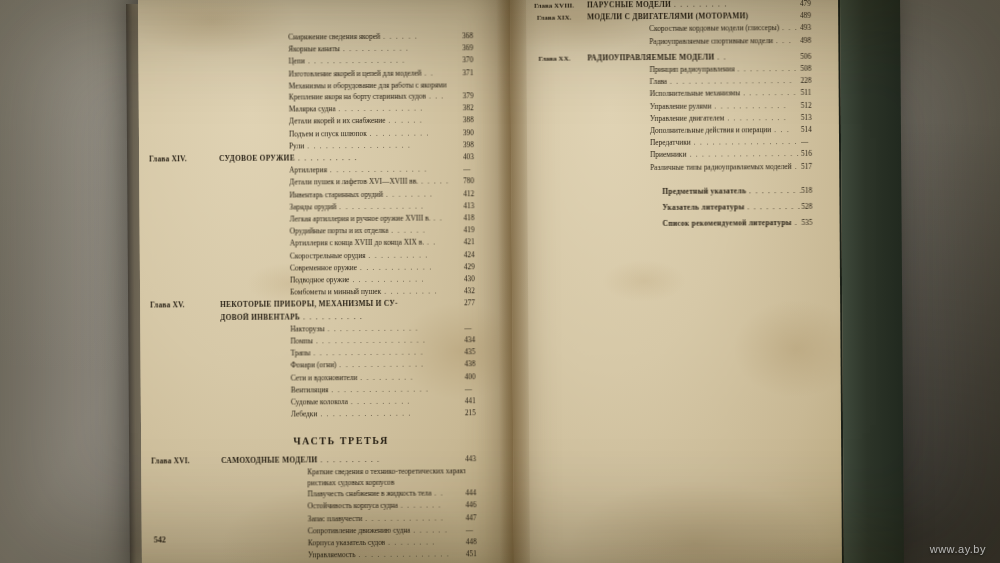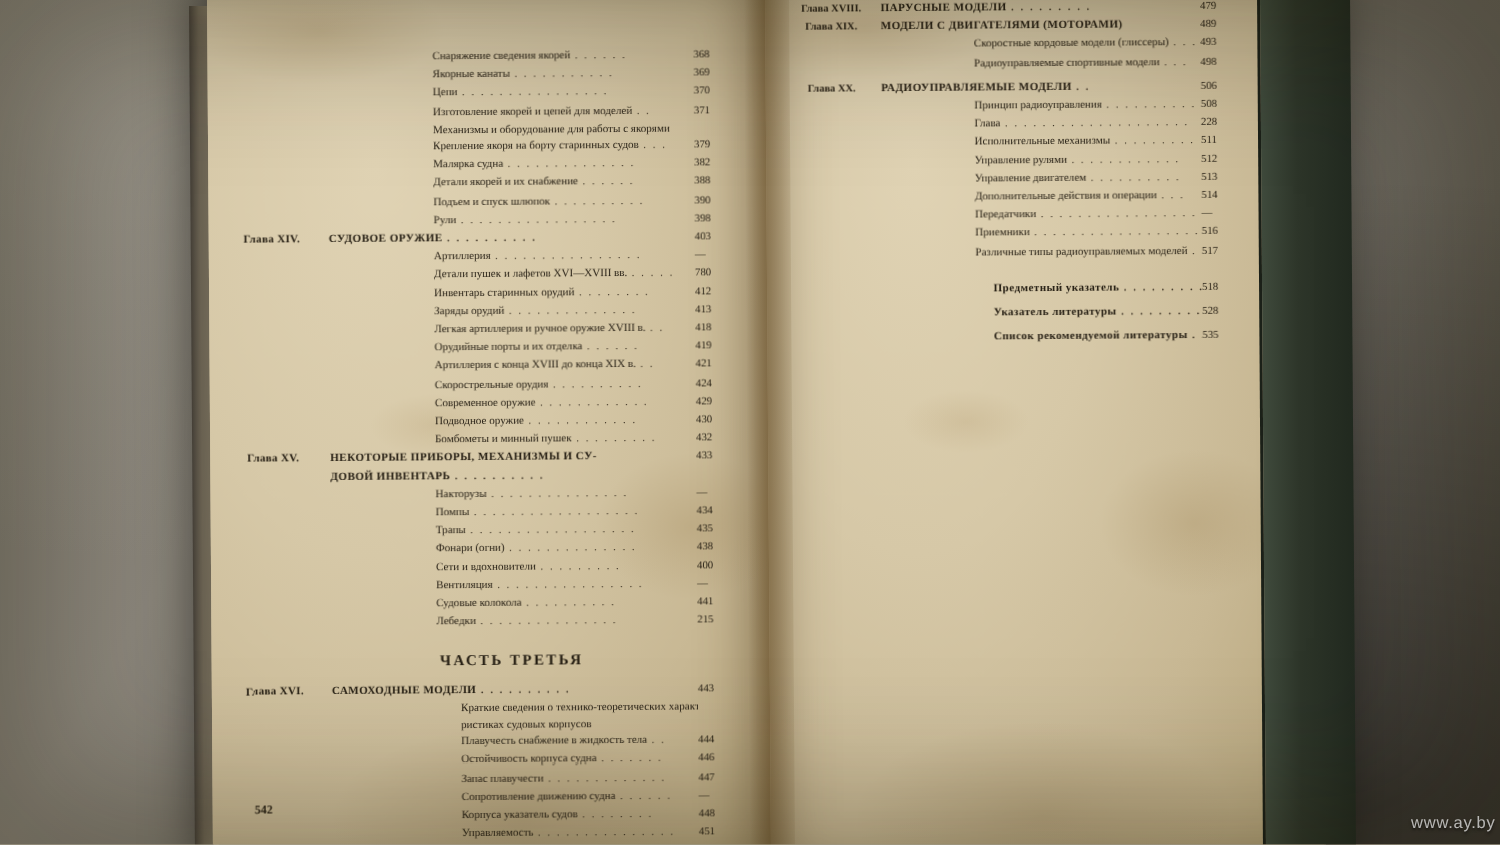--- a/index.html
+++ b/index.html
@@ -112,21 +112,21 @@
   }
   .row {
     display: flex;
     align-items: baseline;
     font-size: 7.4px;
     line-height: 11.2px;
     white-space: nowrap;
   }
   .chap {
     width: 64px;
-    text-align: center;
+    text-align: left;
     padding-right: 6px;
     font-size: 7.4px;
     font-weight: bold;
     letter-spacing: 0.2px;
     flex: 0 0 auto;
   }
   .chap-r {
     width: 56px;
     text-align: center;
     padding-right: 5px;
@@ -162,29 +162,29 @@
     font-weight: bold;
     font-size: 10px;
     letter-spacing: 1.6px;
     margin: 14px 0 8px 0;
     padding-left: 40px;
   }
   .spacer-xs { height: 4px; }
   .spacer-m { height: 12px; }
   .folio {
     position: absolute;
-    left: 28px;
+    left: 12px;
     bottom: 26px;
     font-size: 8px;
     font-weight: bold;
     color: #2a2216;
   }
   .watermark {
     position: absolute;
-    right: 3px;
+    right: 14px;
     bottom: 8px;
     font-family: "Liberation Sans", sans-serif;
     font-size: 11px;
     color: rgba(240,240,240,0.72);
     letter-spacing: 0.5px;
     text-shadow: 0 1px 2px rgba(0,0,0,0.6);
   }
   .blur {
     filter: blur(0.18px);
   }
@@ -317,21 +317,21 @@
           </div>
           <div class="row">
             <span class="chap"></span>
             <span class="title indent-1"><span>Бомбометы и минный пушек</span><span class="dots">. . . . . . . . .</span></span>
             <span class="pg">432</span>
           </div>
 
           <div class="row">
             <span class="chap">Глава  XV.</span>
             <span class="title bold"><span>НЕКОТОРЫЕ ПРИБОРЫ, МЕХАНИЗМЫ И СУ-</span></span>
-            <span class="pg">433</span>
+            <span class="pg">277</span>
           </div>
           <div class="row">
             <span class="chap"></span>
             <span class="title bold"><span>ДОВОЙ ИНВЕНТАРЬ</span><span class="dots">. . . . . . . . . .</span></span>
             <span class="pg"></span>
           </div>
           <div class="row">
             <span class="chap"></span>
             <span class="title indent-1"><span>Накторузы</span><span class="dots">. . . . . . . . . . . . . . .</span></span>
             <span class="pg">—</span>

